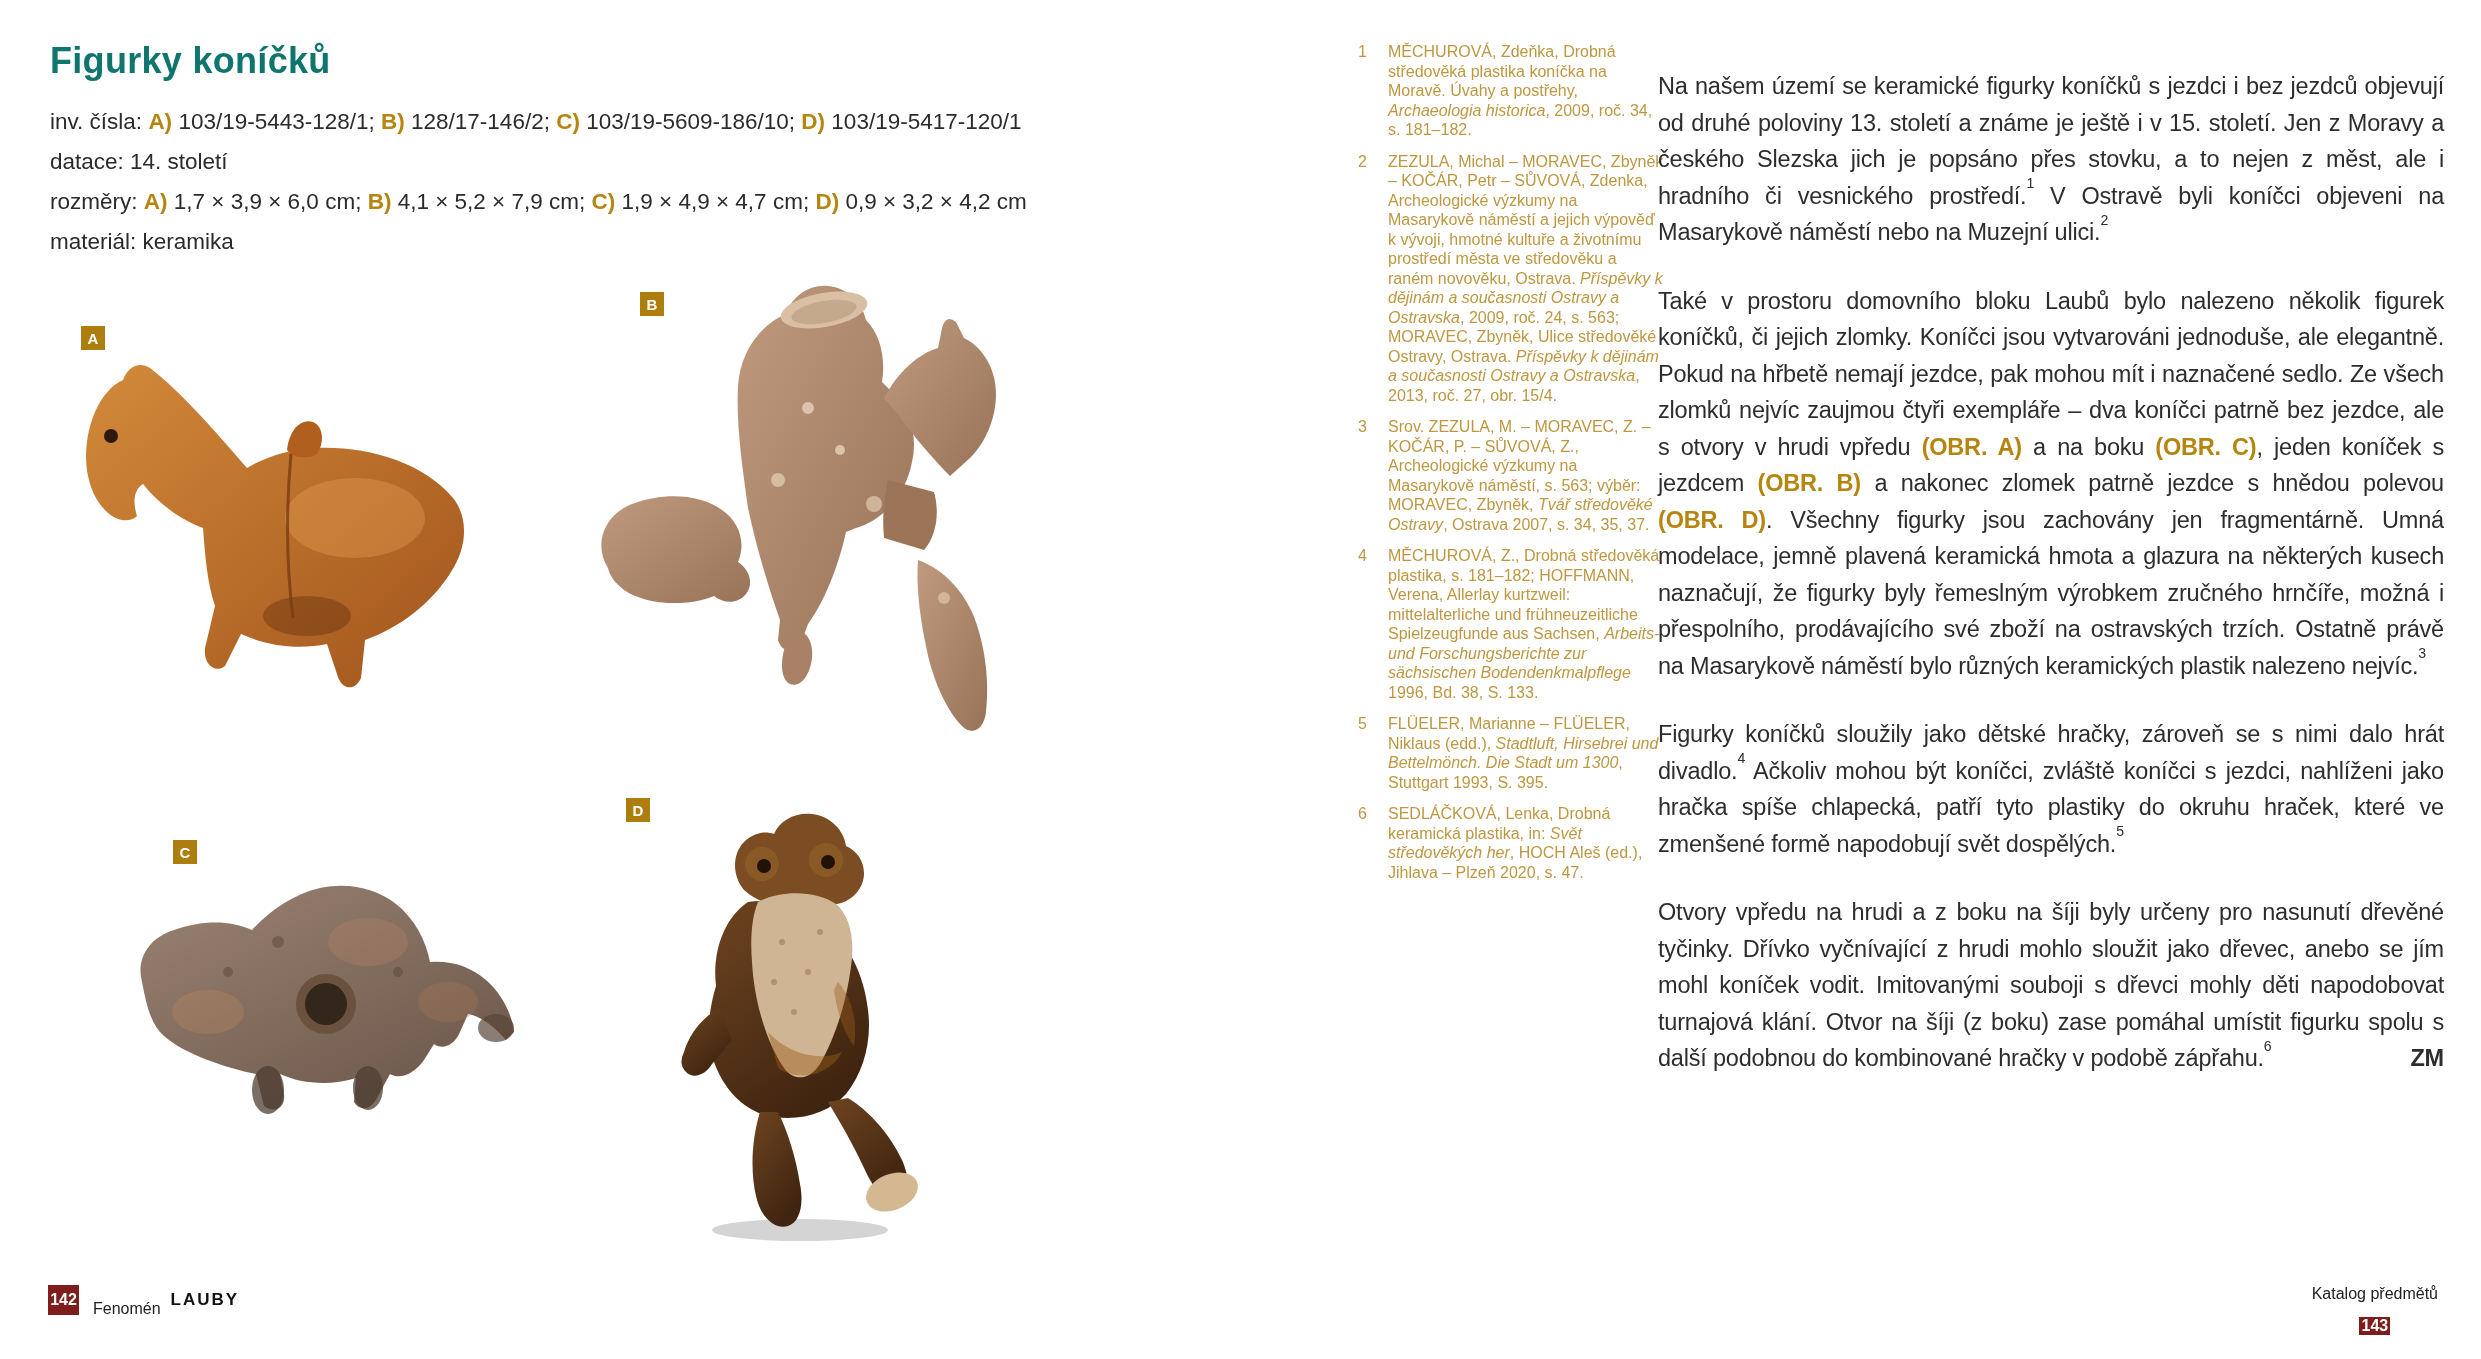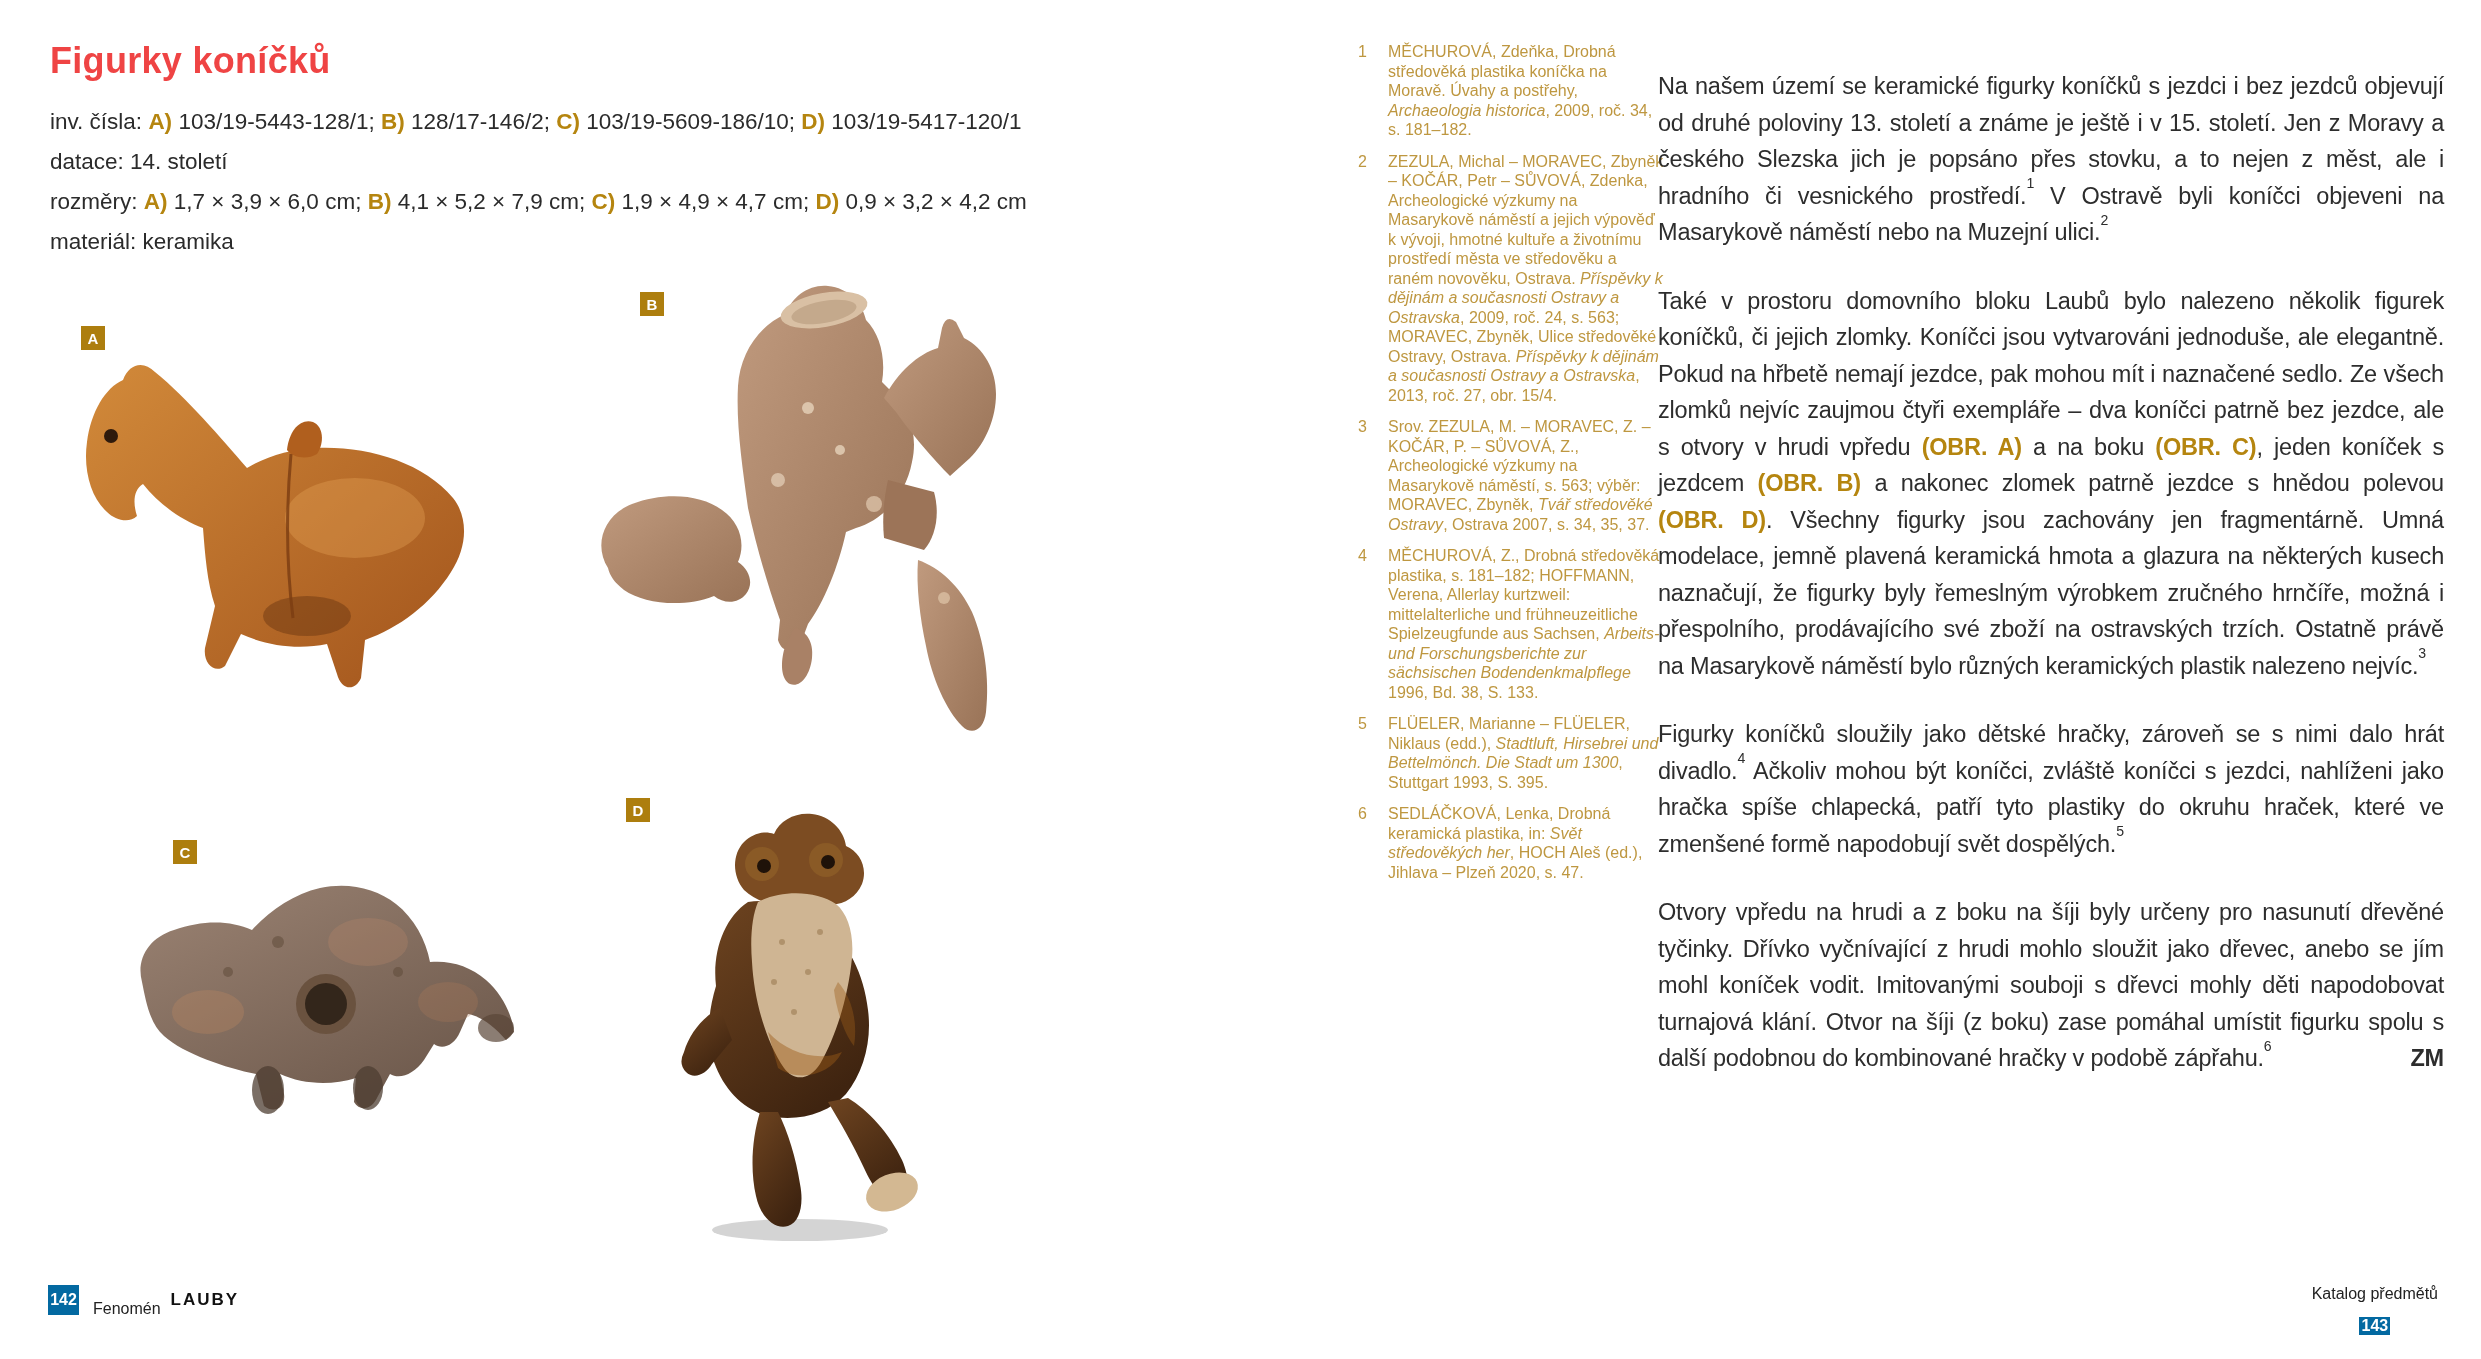--- a/index.html
+++ b/index.html
@@ -7,21 +7,21 @@
   body {
     position: relative;
     width: 2481px; height: 1359px;
     font-family: "Liberation Sans", sans-serif;
     color: #2d2d2d;
     overflow: hidden;
   }
   .page-title {
     position: absolute; left: 50px; top: 40px;
     font-size: 36px; font-weight: 800; letter-spacing: .3px;
-    color: #ef4444;
+    color: #0f766e;
   }
   .meta { position: absolute; left: 50px; top: 102px; width: 1150px; }
   .meta p { font-size: 22.5px; line-height: 40px; color: #2b2b2b; }
   .seg-g { color: #b5850f; font-weight: 700; }
   .seg-i { font-style: italic; }
   sup { font-size: 60%; line-height: 0; position: relative; top: -0.45em; }
 
   
   .photo { position: absolute; }
   .fig-label {
@@ -56,21 +56,21 @@
   .author-initials {
     position: absolute; right: 0; bottom: 0;
     font-size: 23.5px; color: #2d2d2d; font-weight: bold;
   }
 
   
   .footer { position: absolute; top: 1285px; height: 30px; display: flex; align-items: center; gap: 14px; }
   .footer-left  { left: 48px; }
   .footer-right { right: 43px; flex-direction: column; }
   .page-num {
-    width: 31px; height: 30px; background: #0369a1; color: #fff;
+    width: 31px; height: 30px; background: #7f1d1d; color: #fff;
     font-size: 16px; font-weight: 800;
     display: flex; align-items: center; justify-content: center;
   }
   .footer-label { font-size: 16px; color: #222; }
   .brand-logo { font-size: 17px; font-weight: 900; letter-spacing: 2px; color: #111; }
   .footer-left .footer-label { margin-right: -4px; margin-top: 17px; }
 </style>
 </head>
 <body>
 

